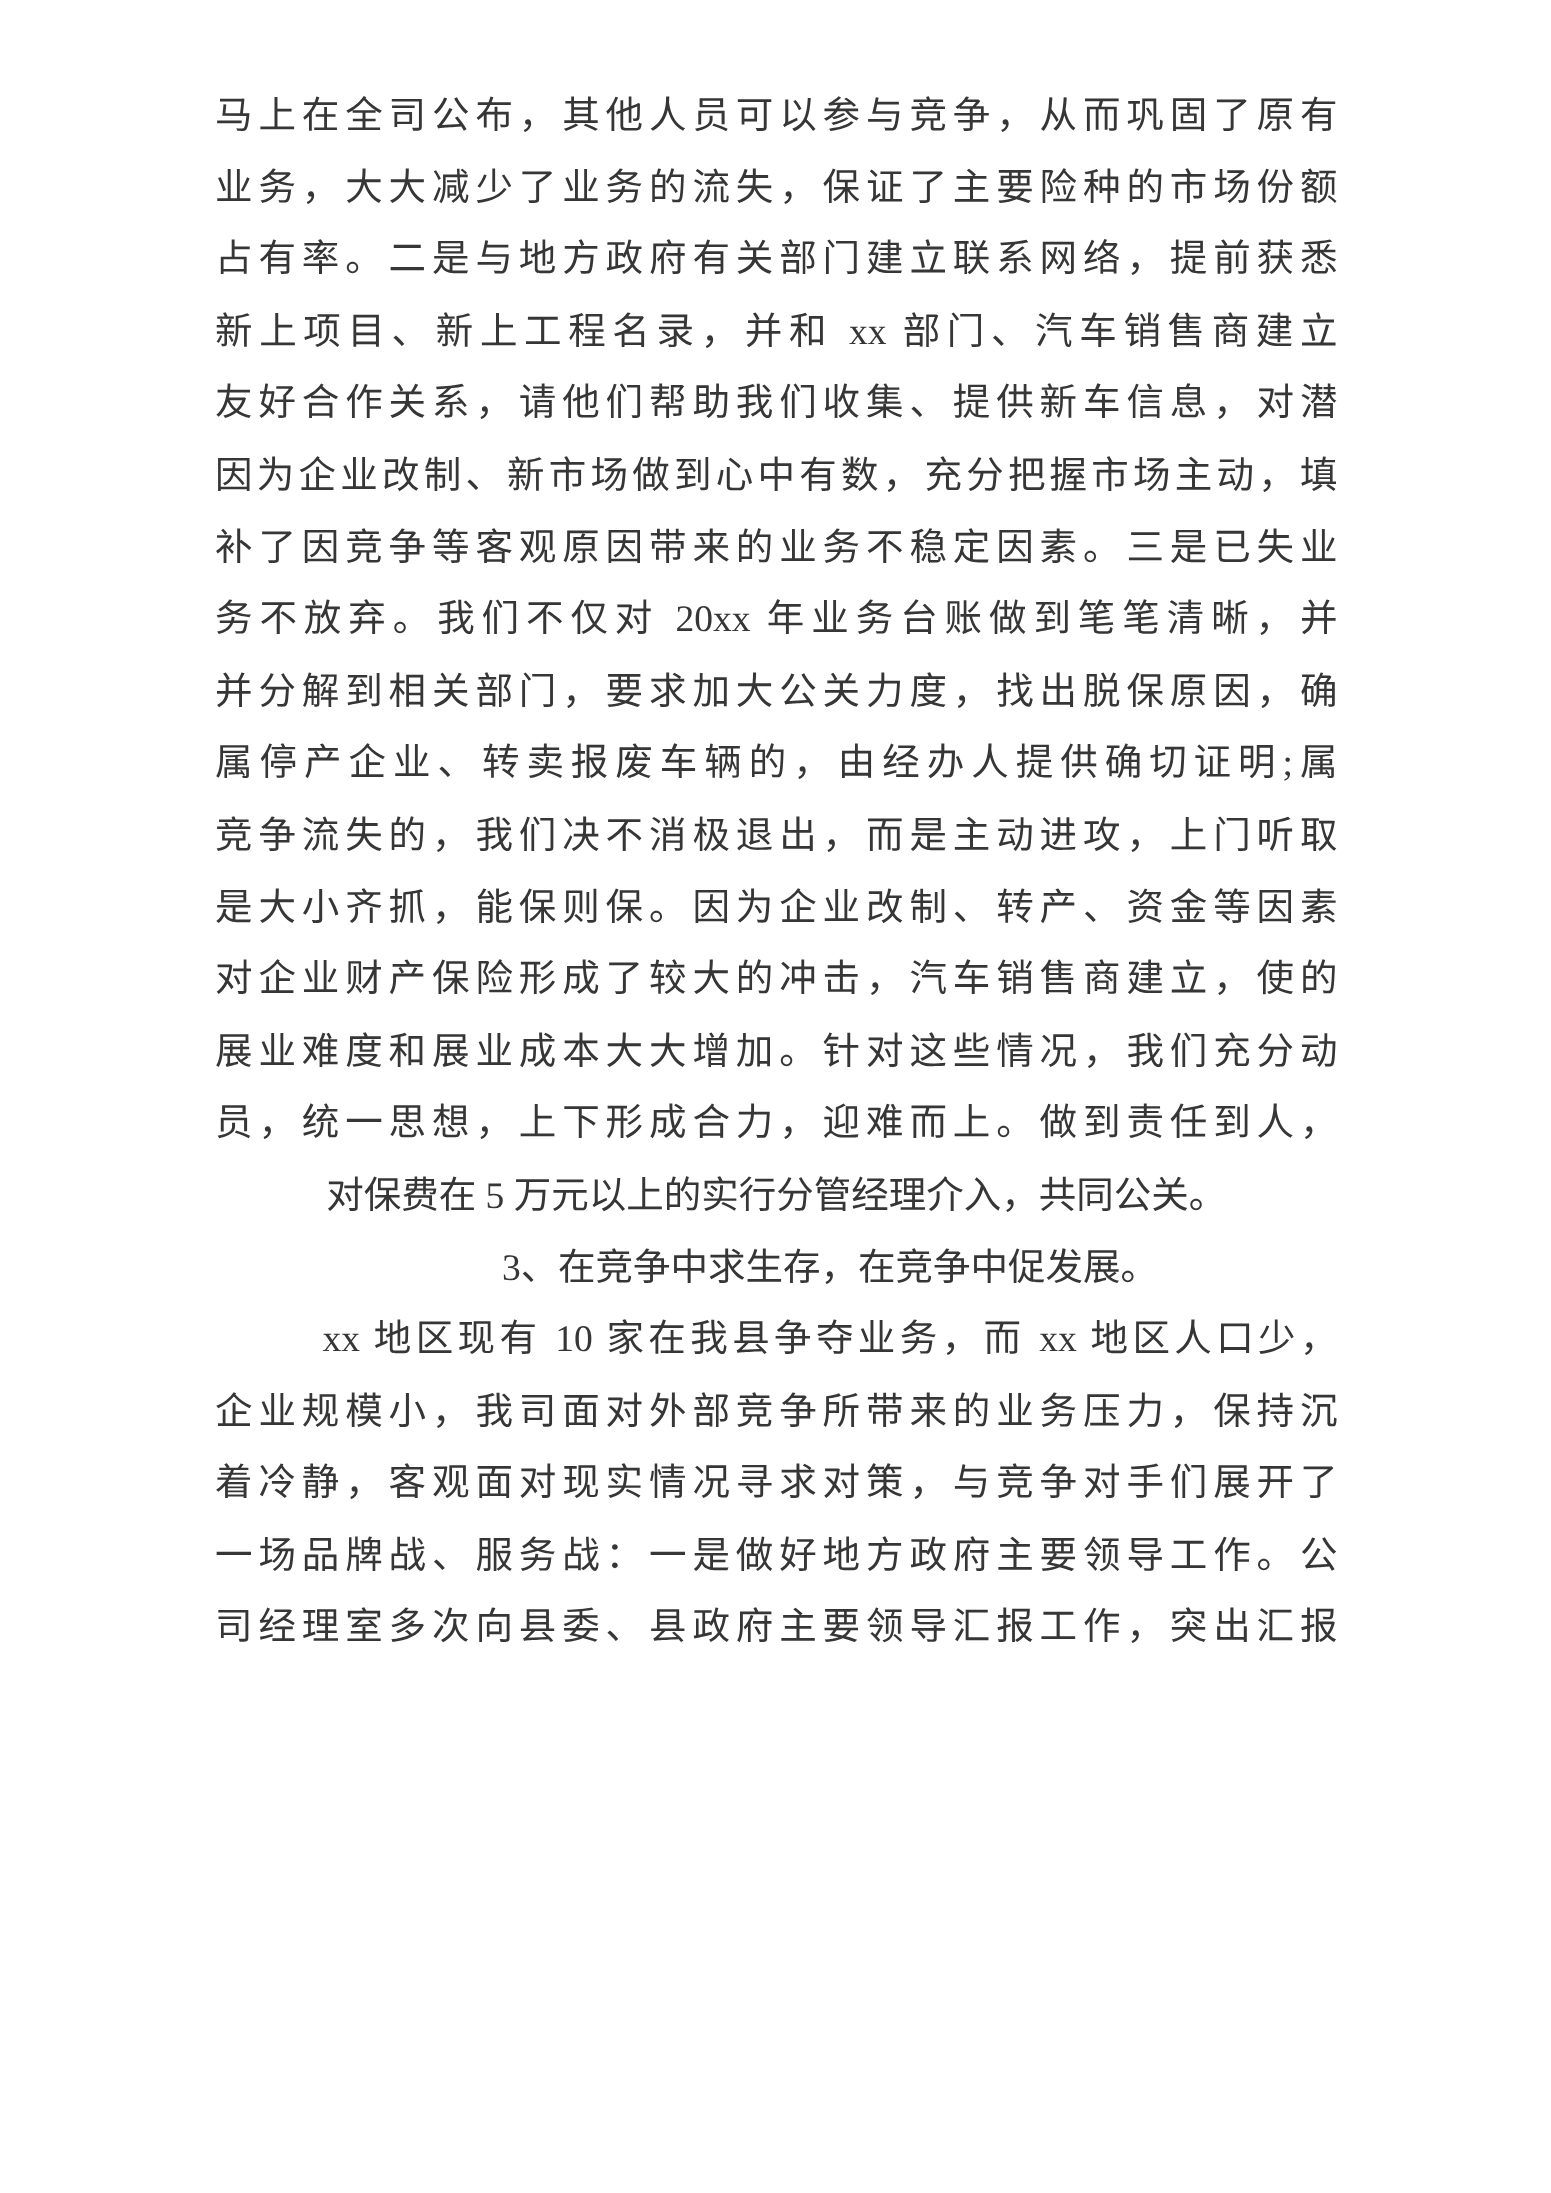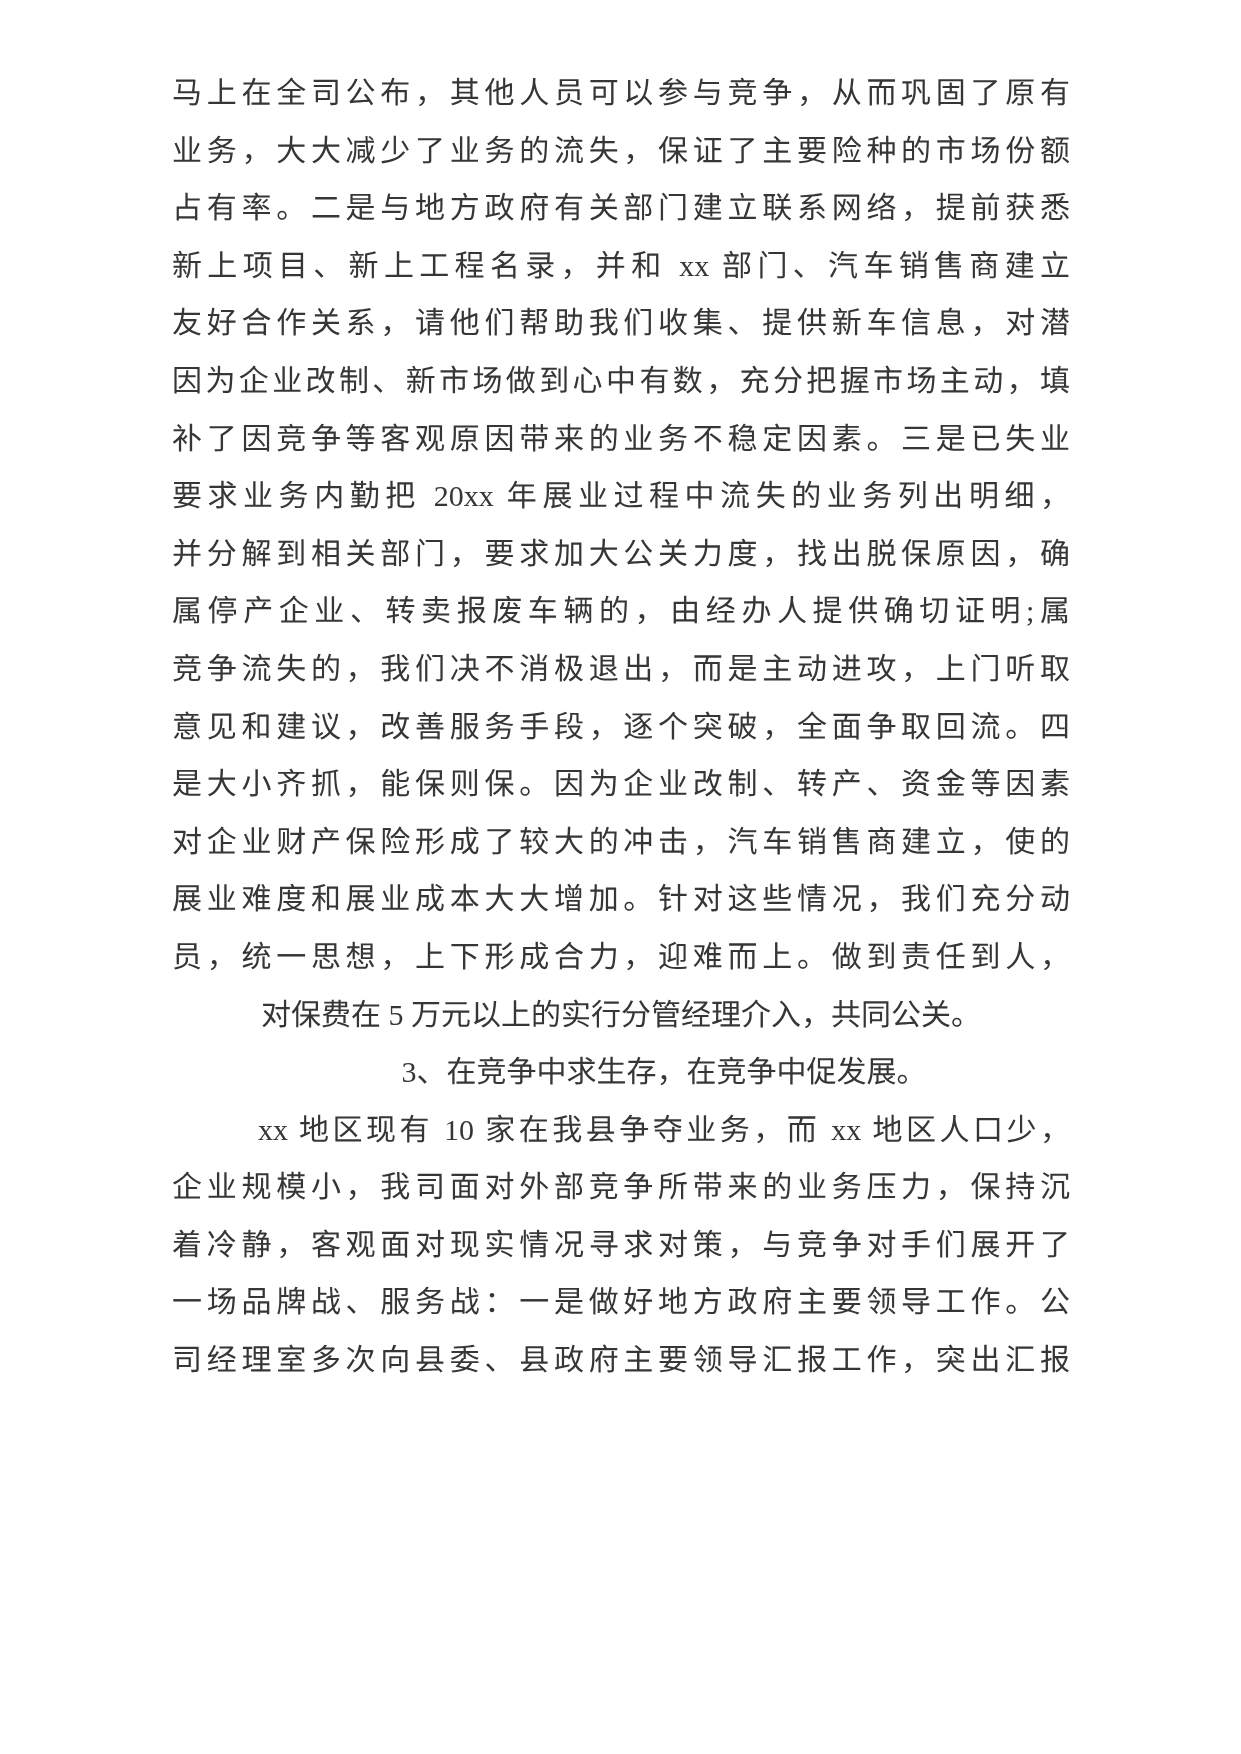--- a/index.html
+++ b/index.html
@@ -49,25 +49,24 @@
 <body>
 
 <div class="page">
   <div class="line just">马上在全司公布，其他人员可以参与竞争，从而巩固了原有</div>
   <div class="line just">业务，大大减少了业务的流失，保证了主要险种的市场份额</div>
   <div class="line just">占有率。二是与地方政府有关部门建立联系网络，提前获悉</div>
   <div class="line just">新上项目、新上工程名录，并和 xx 部门、汽车销售商建立</div>
   <div class="line just">友好合作关系，请他们帮助我们收集、提供新车信息，对潜</div>
   <div class="line just">因为企业改制、新市场做到心中有数，充分把握市场主动，填</div>
   <div class="line just">补了因竞争等客观原因带来的业务不稳定因素。三是已失业</div>
-  <div class="line just">要求业务内勤把 20xx 年展业过程中流失的业务列出明细，</div>
+  <div class="line just">务不放弃。我们不仅对 20xx 年业务台账做到笔笔清晰，并</div>
   <div class="line just">并分解到相关部门，要求加大公关力度，找出脱保原因，确</div>
   <div class="line just">属停产企业、转卖报废车辆的，由经办人提供确切证明;属</div>
   <div class="line just">竞争流失的，我们决不消极退出，而是主动进攻，上门听取</div>
-  <div class="line just">意见和建议，改善服务手段，逐个突破，全面争取回流。四</div>
   <div class="line just">是大小齐抓，能保则保。因为企业改制、转产、资金等因素</div>
   <div class="line just">对企业财产保险形成了较大的冲击，汽车销售商建立，使的</div>
   <div class="line just">展业难度和展业成本大大增加。针对这些情况，我们充分动</div>
   <div class="line just">员，统一思想，上下形成合力，迎难而上。做到责任到人，</div>
   <div class="line">对保费在 5 万元以上的实行分管经理介入，共同公关。</div>
   <div class="line indent">3、在竞争中求生存，在竞争中促发展。</div>
   <div class="line just indent">xx 地区现有 10 家在我县争夺业务，而 xx 地区人口少，</div>
   <div class="line just">企业规模小，我司面对外部竞争所带来的业务压力，保持沉</div>
   <div class="line just">着冷静，客观面对现实情况寻求对策，与竞争对手们展开了</div>
   <div class="line just">一场品牌战、服务战：一是做好地方政府主要领导工作。公</div>

